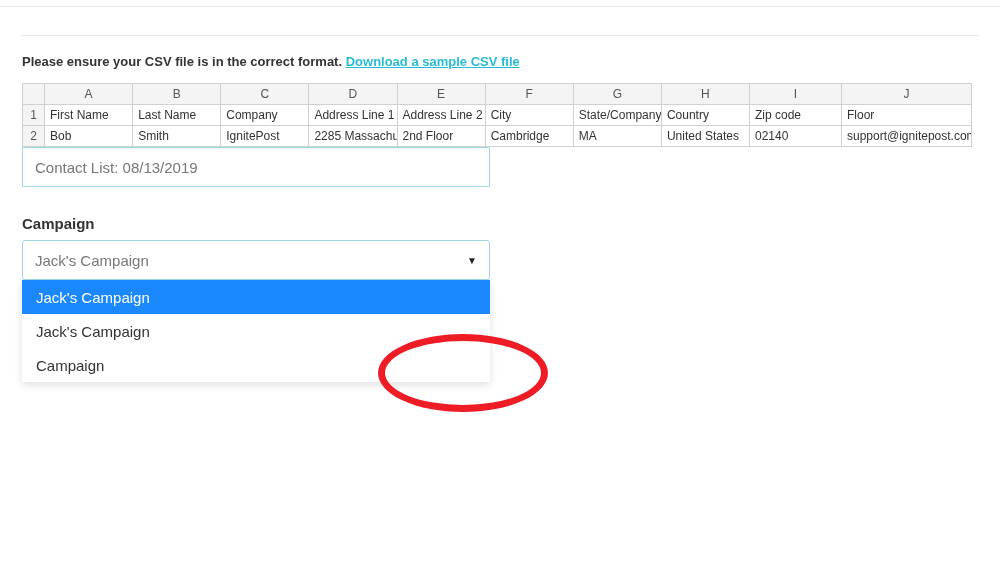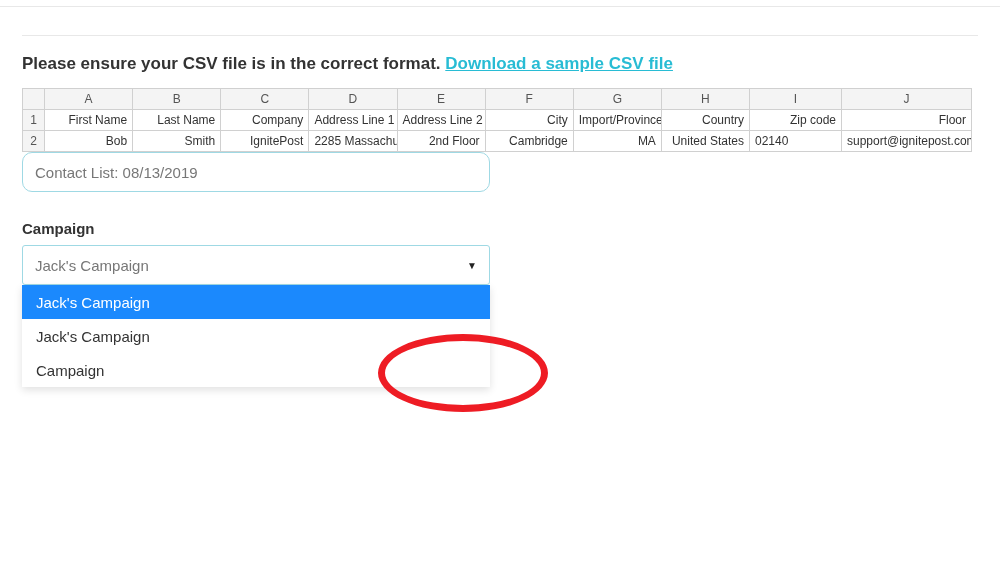--- a/index.html
+++ b/index.html
@@ -24,42 +24,42 @@
     margin-top: 26px;
   }
   .hr-mid {
     border: none;
     border-top: 1px solid #e8e8e8;
     margin-top: 28px;
     margin-bottom: 18px;
   }
   .instruction {
     color: #333;
-    font-size: 17px;
+    font-size: 13px;
     font-weight: 600;
     margin-bottom: 14px;
   }
   .instruction a {
     color: #28bcd4;
     text-decoration: underline;
     font-weight: 600;
   }
   
   .sheet {
     border-collapse: collapse;
     width: 950px;
     font-family: Arial, sans-serif;
     font-size: 12px;
     color: #333;
     table-layout: fixed;
   }
   .sheet th, .sheet td {
     border: 1px solid #d0d0d0;
     padding: 3px 5px;
-    text-align: right;
+    text-align: left;
     height: 20px;
     overflow: hidden;
     white-space: nowrap;
   }
   .sheet th {
     background: #f4f4f4;
     font-weight: 400;
     text-align: center;
     color: #555;
   }
@@ -79,21 +79,21 @@
     font-size: 15px;
     font-weight: 600;
     margin-top: 28px;
     margin-bottom: 8px;
   }
   .field-label.req::before { content: "*"; font-size: 11px; color: #666; margin-right: 6px; position: relative; top:-2px;}
   .text-input {
     width: 468px;
     height: 40px;
     border: 1px solid #9fd9e4;
-    border-radius: 10px;
+    border-radius: 1px;
     padding: 16px 12px;
     font-size: 15px;
     color: #777;
     background: #fff;
     outline: none;
   }
   
   .select-wrap { position: relative; width: 384px; }
   .select-box {
     width: 468px;
@@ -191,21 +191,21 @@
       <th>J</th>
     </tr>
     <tr>
       <td class="rowhead">1</td>
       <td>First Name</td>
       <td>Last Name</td>
       <td>Company</td>
       <td>Address Line 1</td>
       <td>Address Line 2</td>
       <td>City</td>
-      <td>Import/Province</td>
+      <td>State/Company</td>
       <td>Country</td>
       <td>Zip code</td>
       <td>Floor</td>
     </tr>
     <tr>
       <td class="rowhead">2</td>
       <td>Bob</td>
       <td>Smith</td>
       <td>IgnitePost</td>
       <td>2285 Massachus</td>

